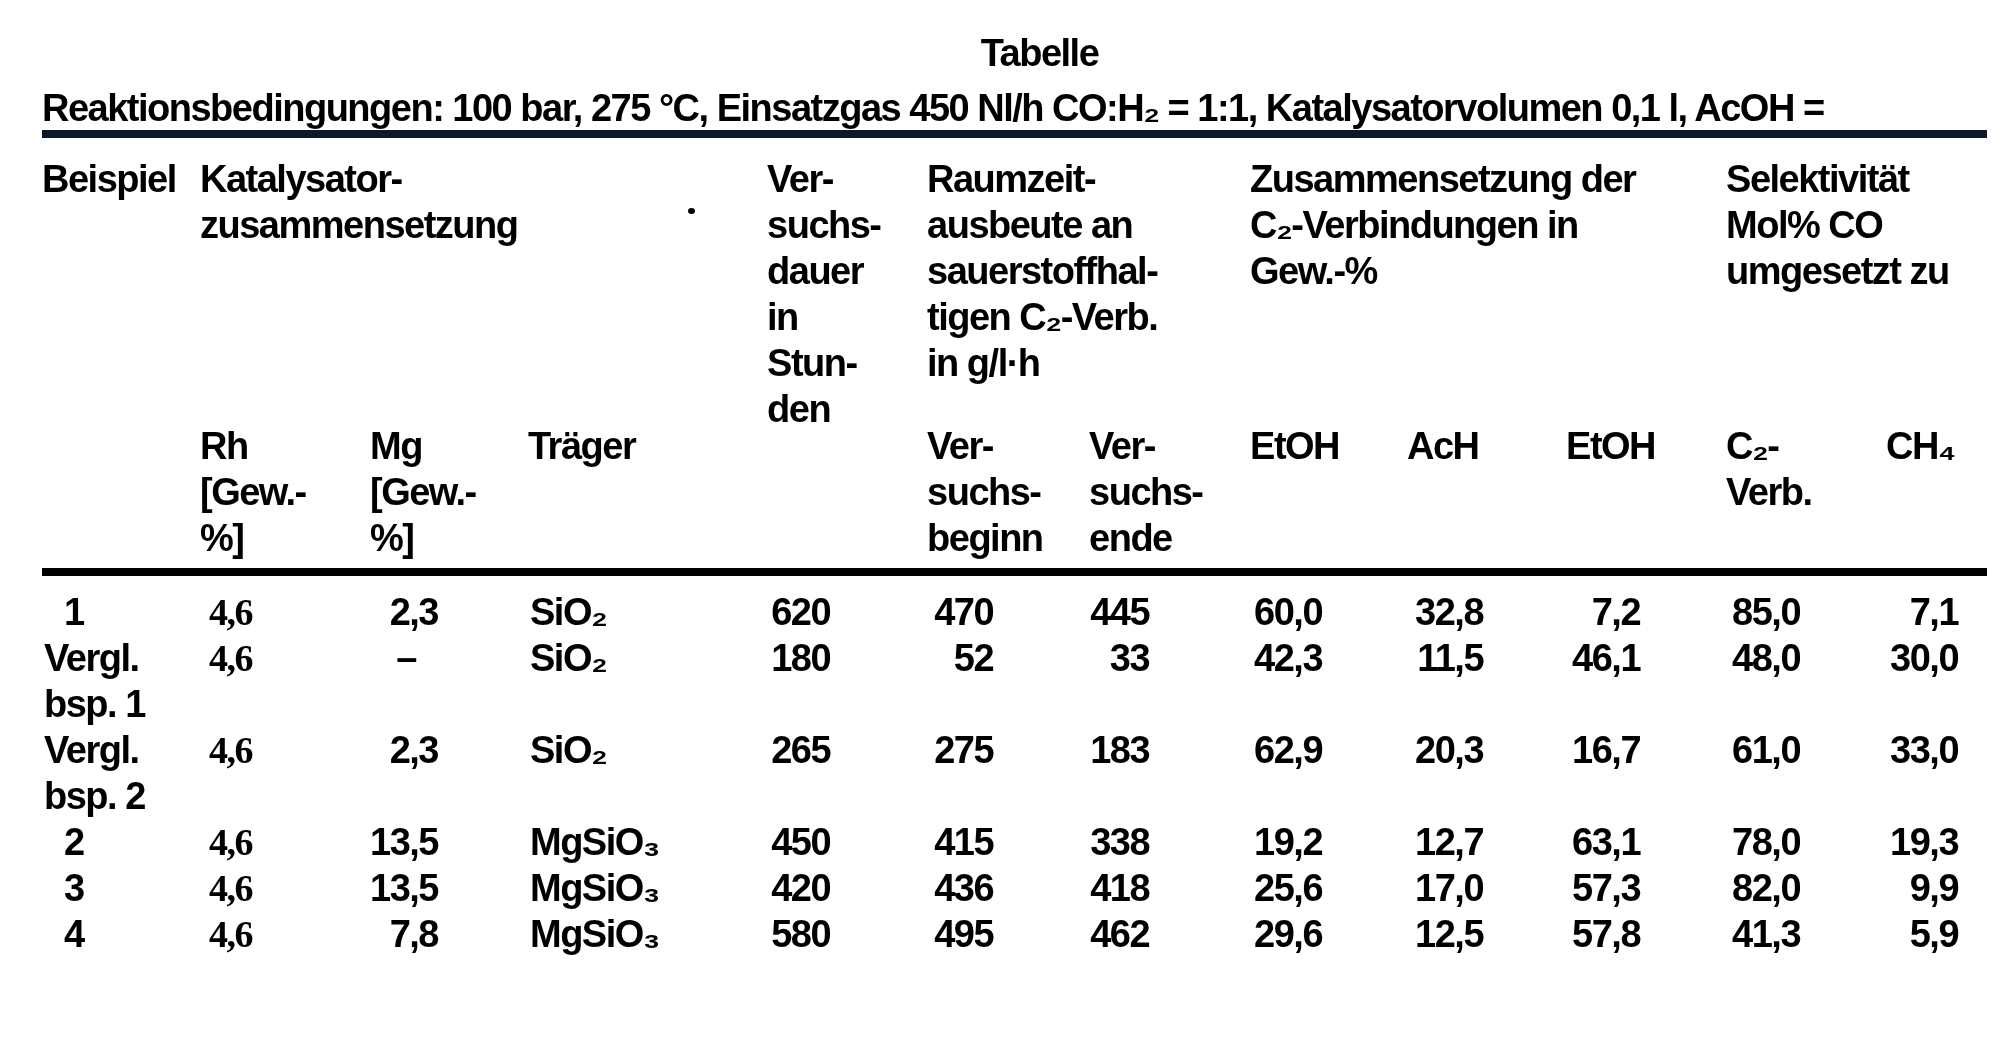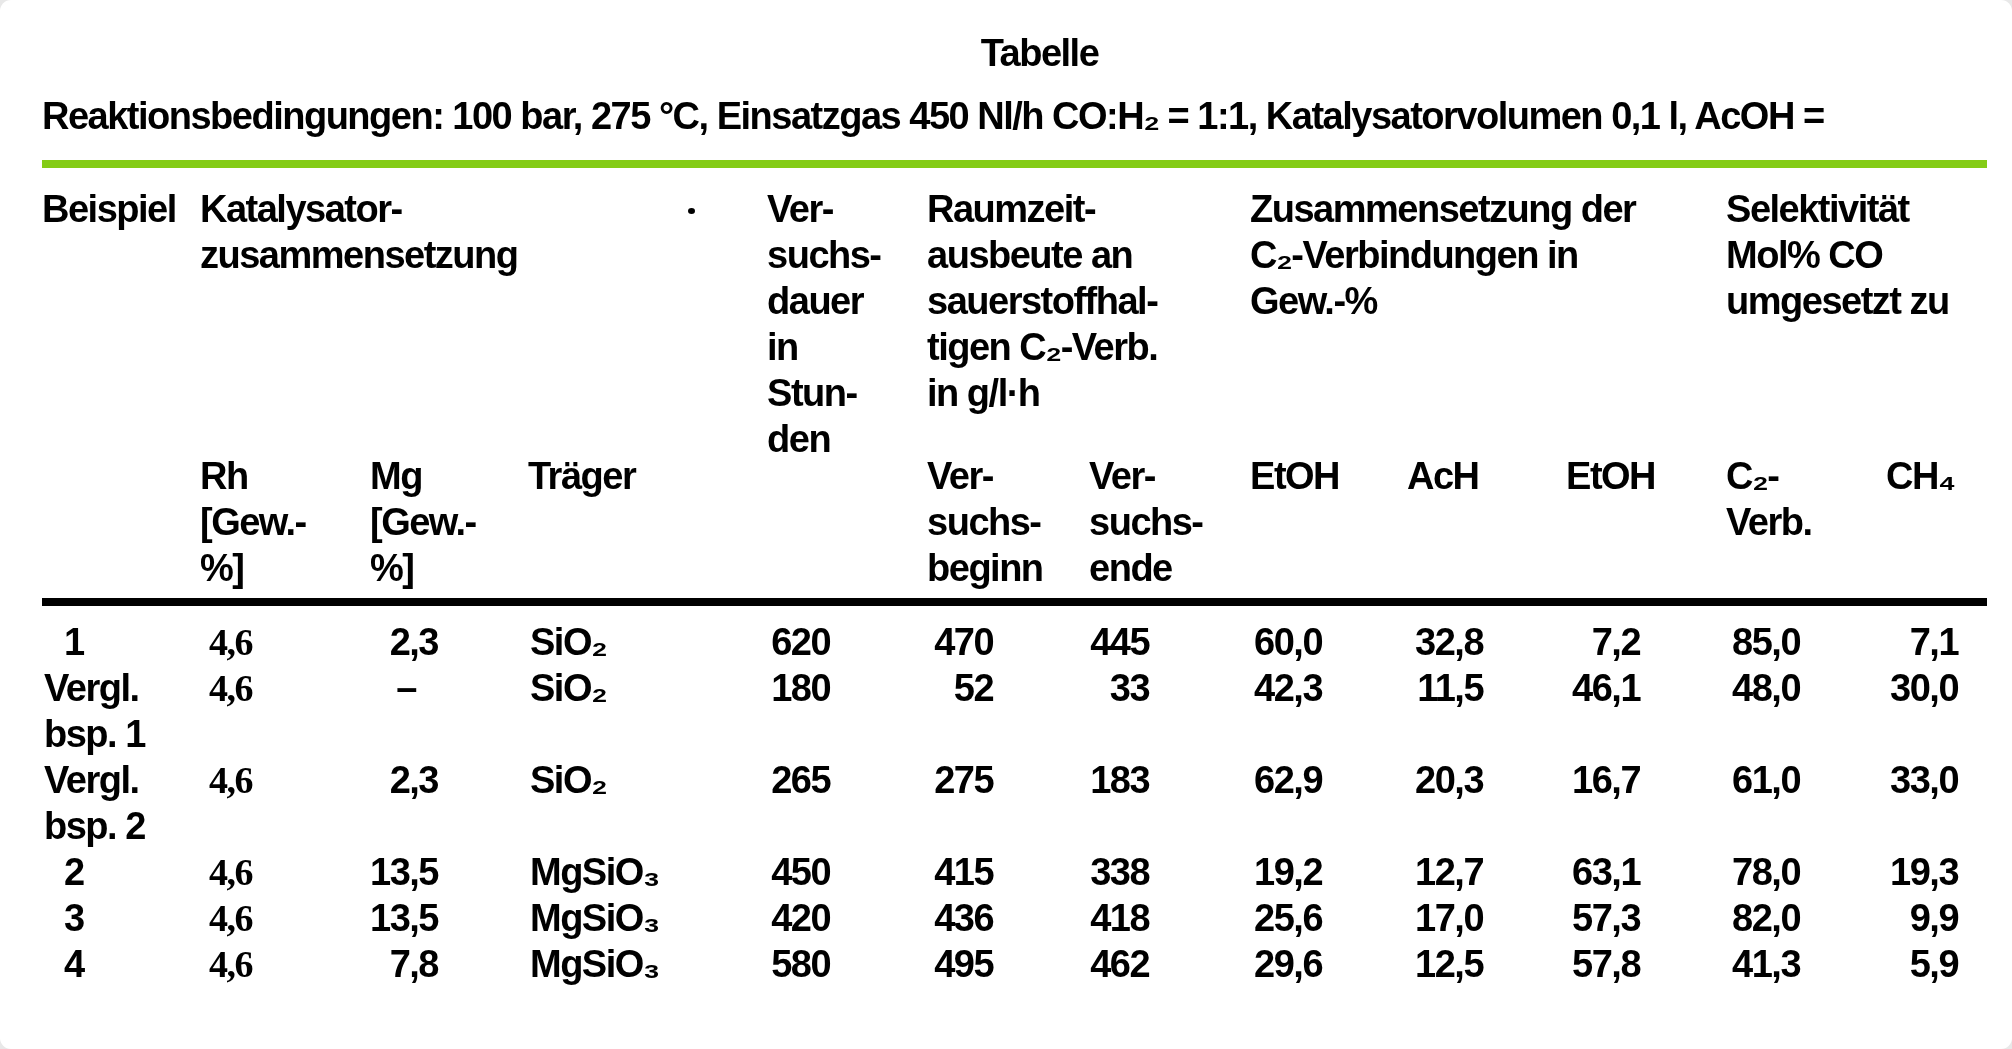--- a/index.html
+++ b/index.html
@@ -8,41 +8,39 @@
     position: relative;
     width: 2012px;
     height: 1049px;
     background: #ffffff;
     color: #000000;
     font-family: "Liberation Sans", "DejaVu Sans", sans-serif;
     font-weight: 700;
     letter-spacing: -1.5px;
     padding: 30px 27px 0 42px;
     overflow: hidden;
-    border-radius: 11px;
   }
   .title {
     text-align: center;
     text-indent: 52px;
     font-size: 38px;
     line-height: 46px;
     white-space: nowrap;
   }
-  .intro { margin-top: 18px; }
+  .intro { margin-top: 10px; }
   .intro div {
     font-size: 38px;
     line-height: 44px;
     white-space: nowrap;
   }
   table {
-    margin-top: 22px;
     width: 1945px;
     table-layout: fixed;
     border-collapse: collapse;
-    border-top: 8px solid #84cc16;
+    border-top: 8px solid #0f172a;
   }
   th, td {
     font-size: 38px;
     font-weight: 700;
     vertical-align: top;
     white-space: pre-line;
     text-align: left;
     overflow: visible;
   }
   thead th { line-height: 46px; }

